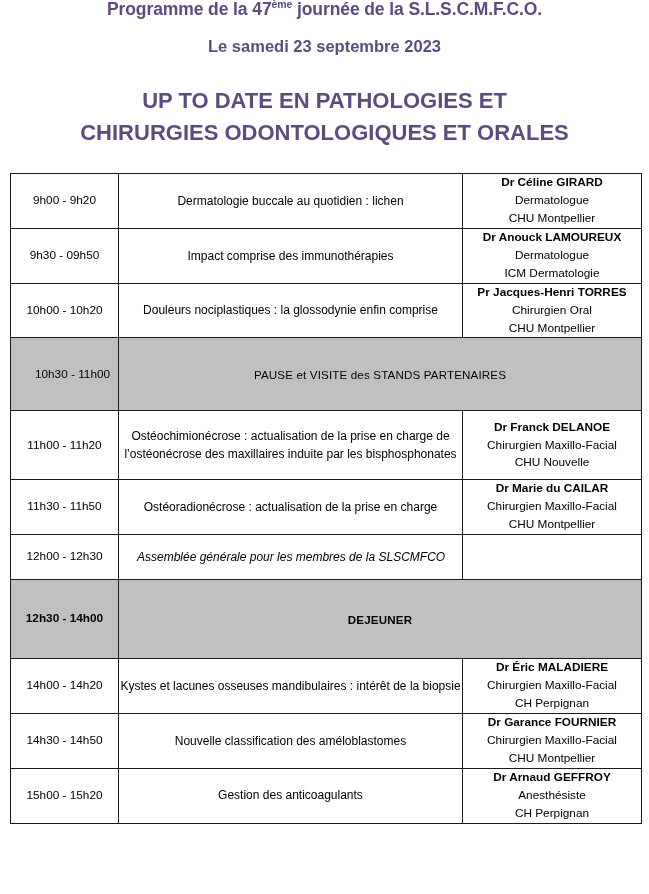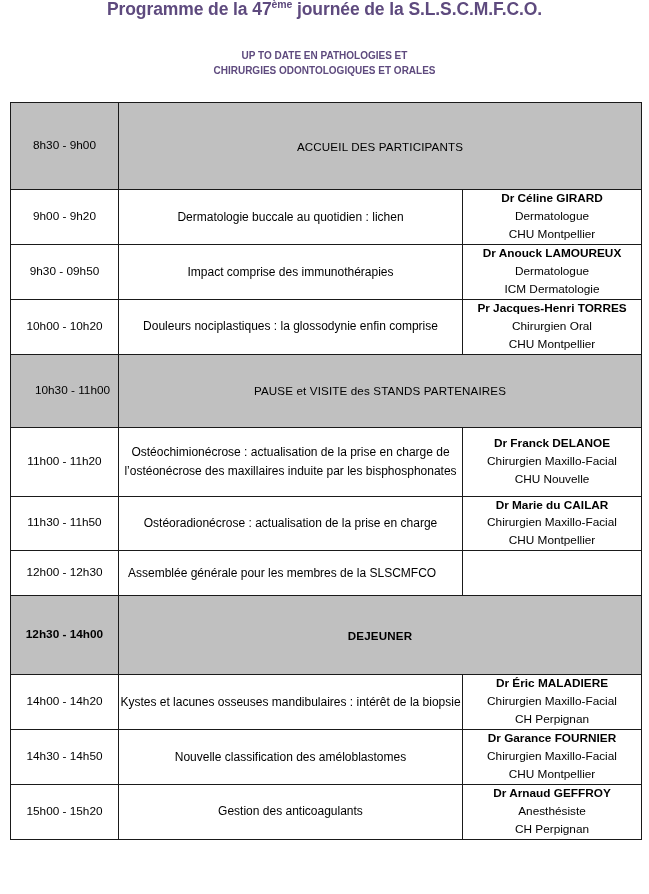--- a/index.html
+++ b/index.html
@@ -42,21 +42,21 @@
   }
   .title-date {
     font-size: 16.5px;
     font-weight: bold;
     color: #5e4a7e;
     margin: 0;
     padding-top: 18px;
     line-height: 1.1;
   }
   .title-theme {
-    font-size: 10px;
+    font-size: 22px;
     font-weight: bold;
     color: #5e4a7e;
     padding-top: 30px;
     line-height: 1.45;
   }
   .title-theme .theme-line {
     display: block;
     white-space: nowrap;
   }
 
@@ -88,21 +88,22 @@
     line-height: 1.35;
   }
   .cell-topic {
     text-align: center;
     padding: 6px 12px;
     line-height: 1.55;
     font-size: 12px;
   }
   .cell-topic.indented {
     text-align: left;
-    padding-left: 9px;
+    padding-left: 18px;
+    font-style: italic;
   }
   .cell-speaker {
     text-align: center;
     padding: 5px 6px;
     line-height: 1.52;
     font-size: 11.8px;
   }
   .cell-speaker .spk-name {
     display: block;
     font-weight: bold;
@@ -134,39 +135,36 @@
   tr.r-assemblee td { height: 44px; }
 </style>
 </head>
 <body>
 
 <div class="page">
 
   <div class="header">
     <div class="title-main" style="color: rgb(94, 74, 126);"><span>Programme de la 47</span><sup>ème</sup><span> journée de la S.L.S.C.M.F.C.O.</span></div>
 
+    <div class="title-date" style="color: rgb(94, 74, 126);">Le samedi 23 septembre 2023</div>
 
     <div class="title-theme" style="color: rgb(94, 74, 126);">
       <span class="theme-line">UP TO DATE EN PATHOLOGIES ET</span>
       <span class="theme-line">CHIRURGIES ODONTOLOGIQUES ET ORALES</span>
     </div>
   </div>
 
   <div class="schedule-wrap">
     <table class="schedule">
       <colgroup>
         <col class="c-time">
         <col class="c-topic">
         <col class="c-spk">
       </colgroup>
       <tbody>
-          <tr class="banner r-accueil">
-            <td class="cell-time" style="background: rgb(192, 192, 192);">8h30 - 9h00</td>
-            <td class="cell-banner" colspan="2" style="background: rgb(192, 192, 192);">ACCUEIL DES PARTICIPANTS</td>
-          </tr>
           <tr>
             <td class="cell-time">9h00 - 9h20</td>
             <td class="cell-topic">Dermatologie buccale au quotidien : lichen</td>
             <td class="cell-speaker">
               <span class="spk-name">Dr Céline GIRARD</span>
               <span class="spk-role">Dermatologue</span>
               <span class="spk-place">CHU Montpellier</span>
             </td>
           </tr>
           <tr>

